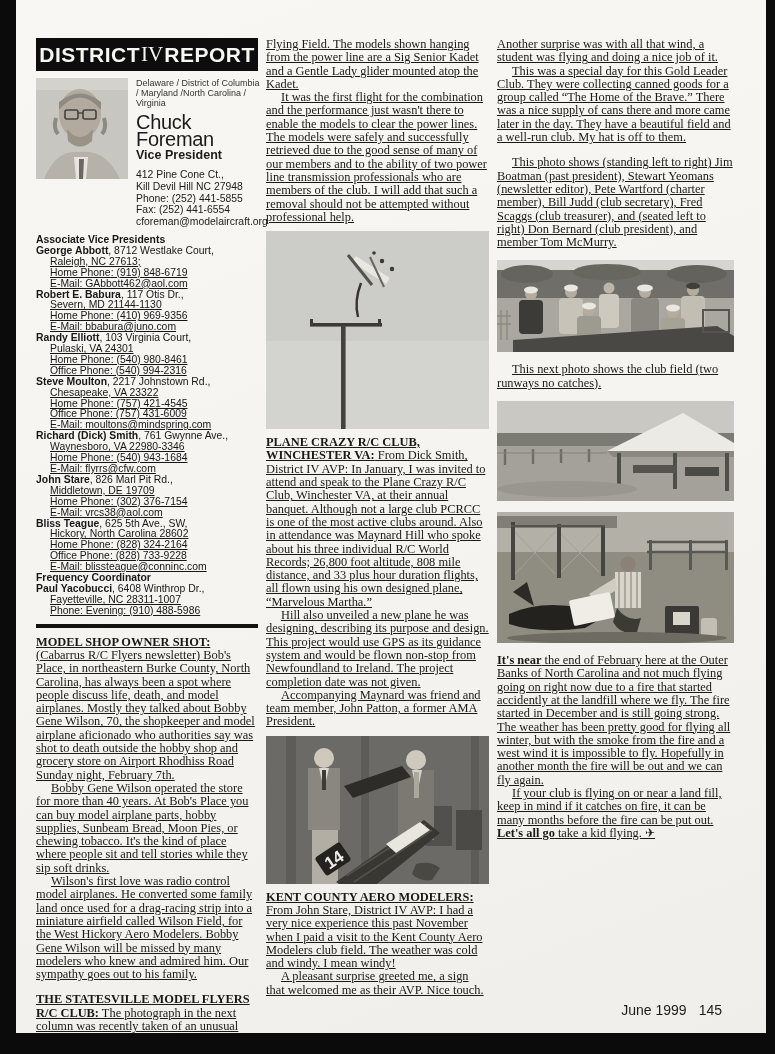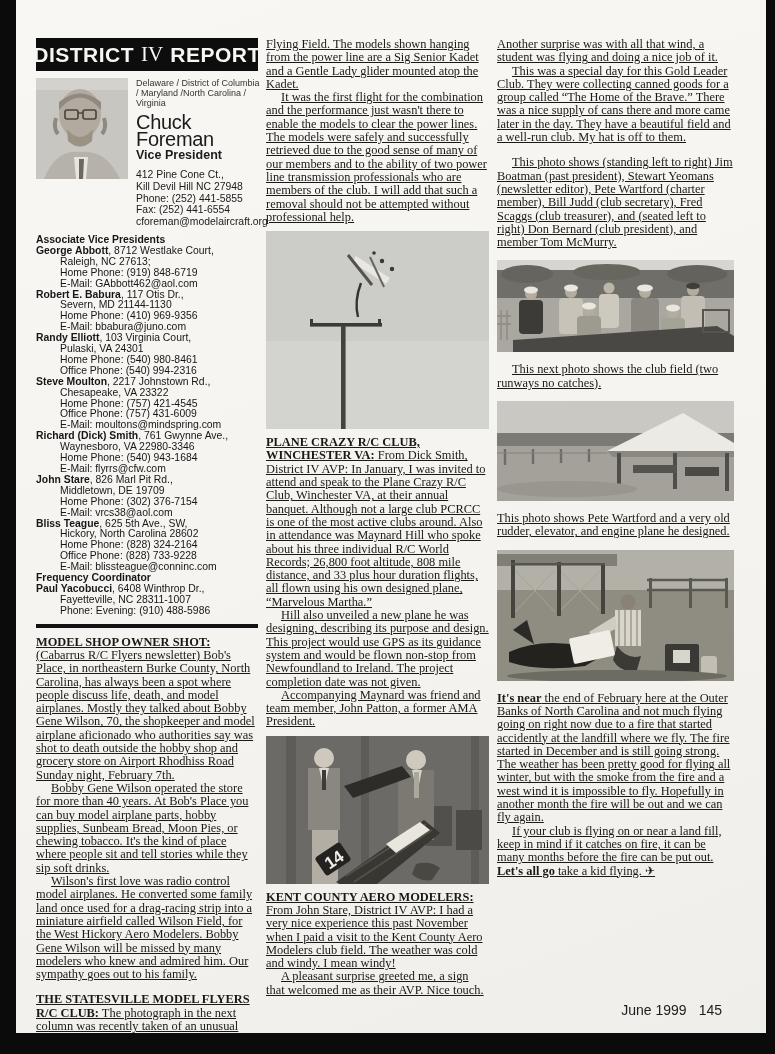--- a/index.html
+++ b/index.html
@@ -11,39 +11,39 @@
     overflow:hidden;
   }
   .col { position:absolute; top:0; }
   .col-left  { left:20px;  width:222px; }
   .col-mid   { left:250px; width:223px; }
   .col-right { left:481px; width:237px; }
 
   
   .banner {
     margin-top:38px; height:33px; background:#0d0d0d; color:#f6f6f3;
-    display:flex; align-items:center; justify-content:center; gap:7px;
+    display:flex; align-items:center; justify-content:center; gap:1px;
   }
   .banner .b-sans { font-family:"Liberation Sans",sans-serif; font-weight:bold; font-size:21px; letter-spacing:.5px; }
   .banner .b-serif { font-family:"Liberation Serif",serif; font-weight:normal; font-size:21px; }
   .mast-row { margin-top:7px; display:flex; }
   .portrait { width:92px; height:101px; flex:0 0 92px; background:#c9c8c3; }
   .portrait svg { display:block; width:100%; height:100%; }
   .mast-info { margin-left:8px; width:126px; font-family:"Liberation Sans",sans-serif; color:#1b1b1b; }
   .region { font-size:9px; line-height:10px; color:#35352f; }
   .vp-name { margin-top:6px; font-weight:normal; font-size:20px; line-height:17px; letter-spacing:-.3px; }
   .vp-title { font-weight:bold; font-size:12.5px; line-height:14px; }
   .vp-contact { margin-top:7px; font-size:10.4px; }
   .vp-contact div { line-height:11.8px; }
 
   
   .directory { margin-top:7px; font-family:"Liberation Sans",sans-serif; font-size:10.4px; line-height:10.9px; color:#161616; }
   .dir-heading { font-weight:bold; }
   .avp-entry .nm { font-weight:bold; }
-  .entry-cont div { margin-left:24px; line-height:10.9px; }
+  .entry-cont div { margin-left:14px; line-height:10.9px;text-decoration:underline; }
   .rule { margin-top:7px; border-top:4px solid #121212; }
 
   
   .serif { font-size:12.4px; line-height:13.3px; color:#191917; }
   .serif p { margin:0;text-decoration:underline; }
   p.ind { text-indent:15px; }
   .gap { margin-top:12px !important; }
   .bh { font-weight:bold; }
 
   
@@ -303,21 +303,20 @@
         <rect x="176" y="52" width="4" height="36" fill="#504e49"></rect>
         <rect x="228" y="52" width="4" height="38" fill="#504e49"></rect>
         <rect x="136" y="64" width="44" height="8" fill="#55534e"></rect>
         <rect x="188" y="66" width="34" height="9" fill="#4c4a45"></rect>
         <path d="M8 48 v16 M36 48 v15 M64 48 v14 M92 48 v13" stroke="#6e6c66" stroke-width="2.4"></path>
         <path d="M0 52 H110" stroke="#83817a" stroke-width="1.2"></path>
         <ellipse cx="70" cy="88" rx="70" ry="8" fill="#98968e"></ellipse>
       </svg>
     </div>
 
-    <p>This photo shows Pete Wartford and a very old rudder, elevator, and engine plane he designed.</p>
 
     <div class="photo ph-r">
       <svg viewBox="0 0 237 131" height="131" preserveAspectRatio="none">
         <rect width="237" height="131" fill="#8f8c82"></rect>
         <rect width="237" height="40" fill="#b3b0a8"></rect>
         <rect y="4" width="120" height="12" fill="#807e76"></rect>
         <rect x="14" y="10" width="4" height="58" fill="#46443f"></rect>
         <rect x="60" y="12" width="4" height="54" fill="#46443f"></rect>
         <rect x="104" y="14" width="4" height="50" fill="#46443f"></rect>
         <path d="M14 14 H108" stroke="#55534d" stroke-width="2"></path>

